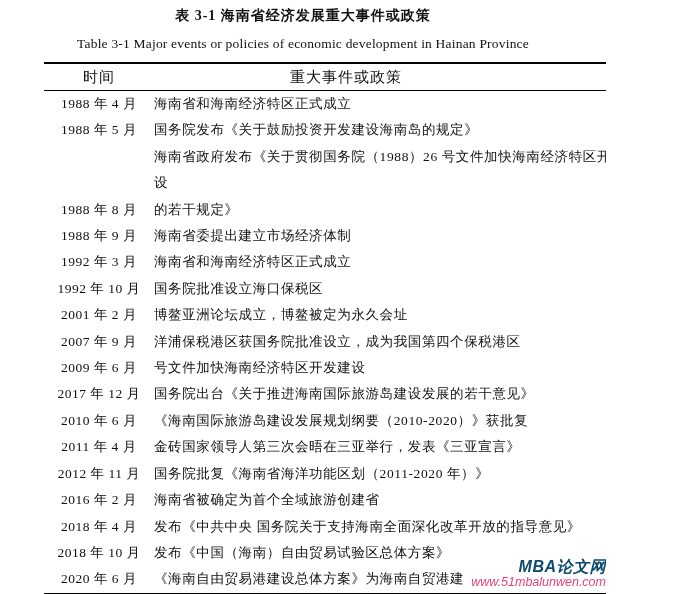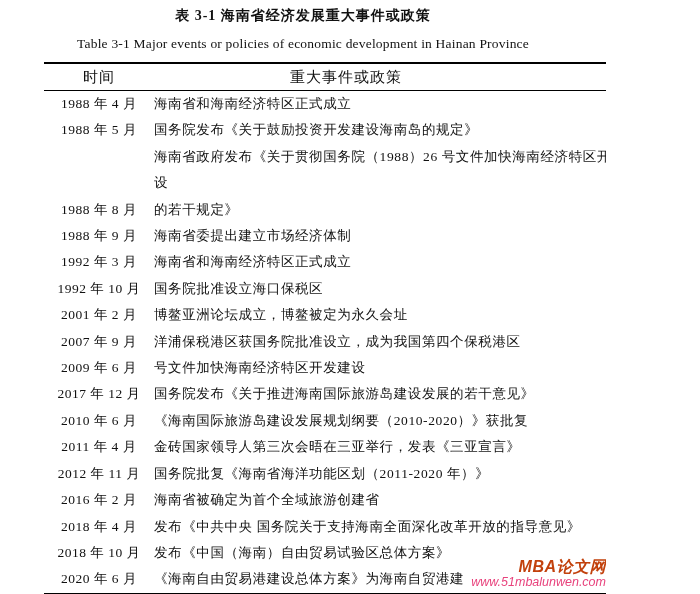--- a/index.html
+++ b/index.html
@@ -152,21 +152,21 @@
     <span class="cell-event">洋浦保税港区获国务院批准设立，成为我国第四个保税港区</span>
   </div>
 
   <div class="row">
     <span class="cell-time">2009 年 6 月</span>
     <span class="cell-event">号文件加快海南经济特区开发建设</span>
   </div>
 
   <div class="row">
     <span class="cell-time">2017 年 12 月</span>
-    <span class="cell-event">国务院发布《关于推进海南国际旅游岛建设发展的若干意见》</span>
+    <span class="cell-event">国务院出台《关于推进海南国际旅游岛建设发展的若干意见》</span>
   </div>
 
   <div class="row">
     <span class="cell-time">2010 年 6 月</span>
     <span class="cell-event">《海南国际旅游岛建设发展规划纲要（2010-2020）》获批复</span>
   </div>
 
   <div class="row">
     <span class="cell-time">2011 年 4 月</span>
     <span class="cell-event">金砖国家领导人第三次会晤在三亚举行，发表《三亚宣言》</span>
@@ -195,17 +195,17 @@
   <div class="row">
     <span class="cell-time">2020 年 6 月</span>
     <span class="cell-event">《海南自由贸易港建设总体方案》为海南自贸港建设制定详细的时间表和计划书</span>
   </div>
 </div>
   </div>
 
   <div class="source">资料来源：海南省人民政府网 （hainan.gov.cn）</div>
 
   <div class="watermark">
-    <div class="wm-name" style="color: #c2410c;">MBA论文网</div>
+    <div class="wm-name" style="color: #0c4a6e;">MBA论文网</div>
     <div class="wm-url" style="color: rgb(232, 66, 124);">www.51mbalunwen.com</div>
   </div>
 
 </div>
 
 </body></html>

